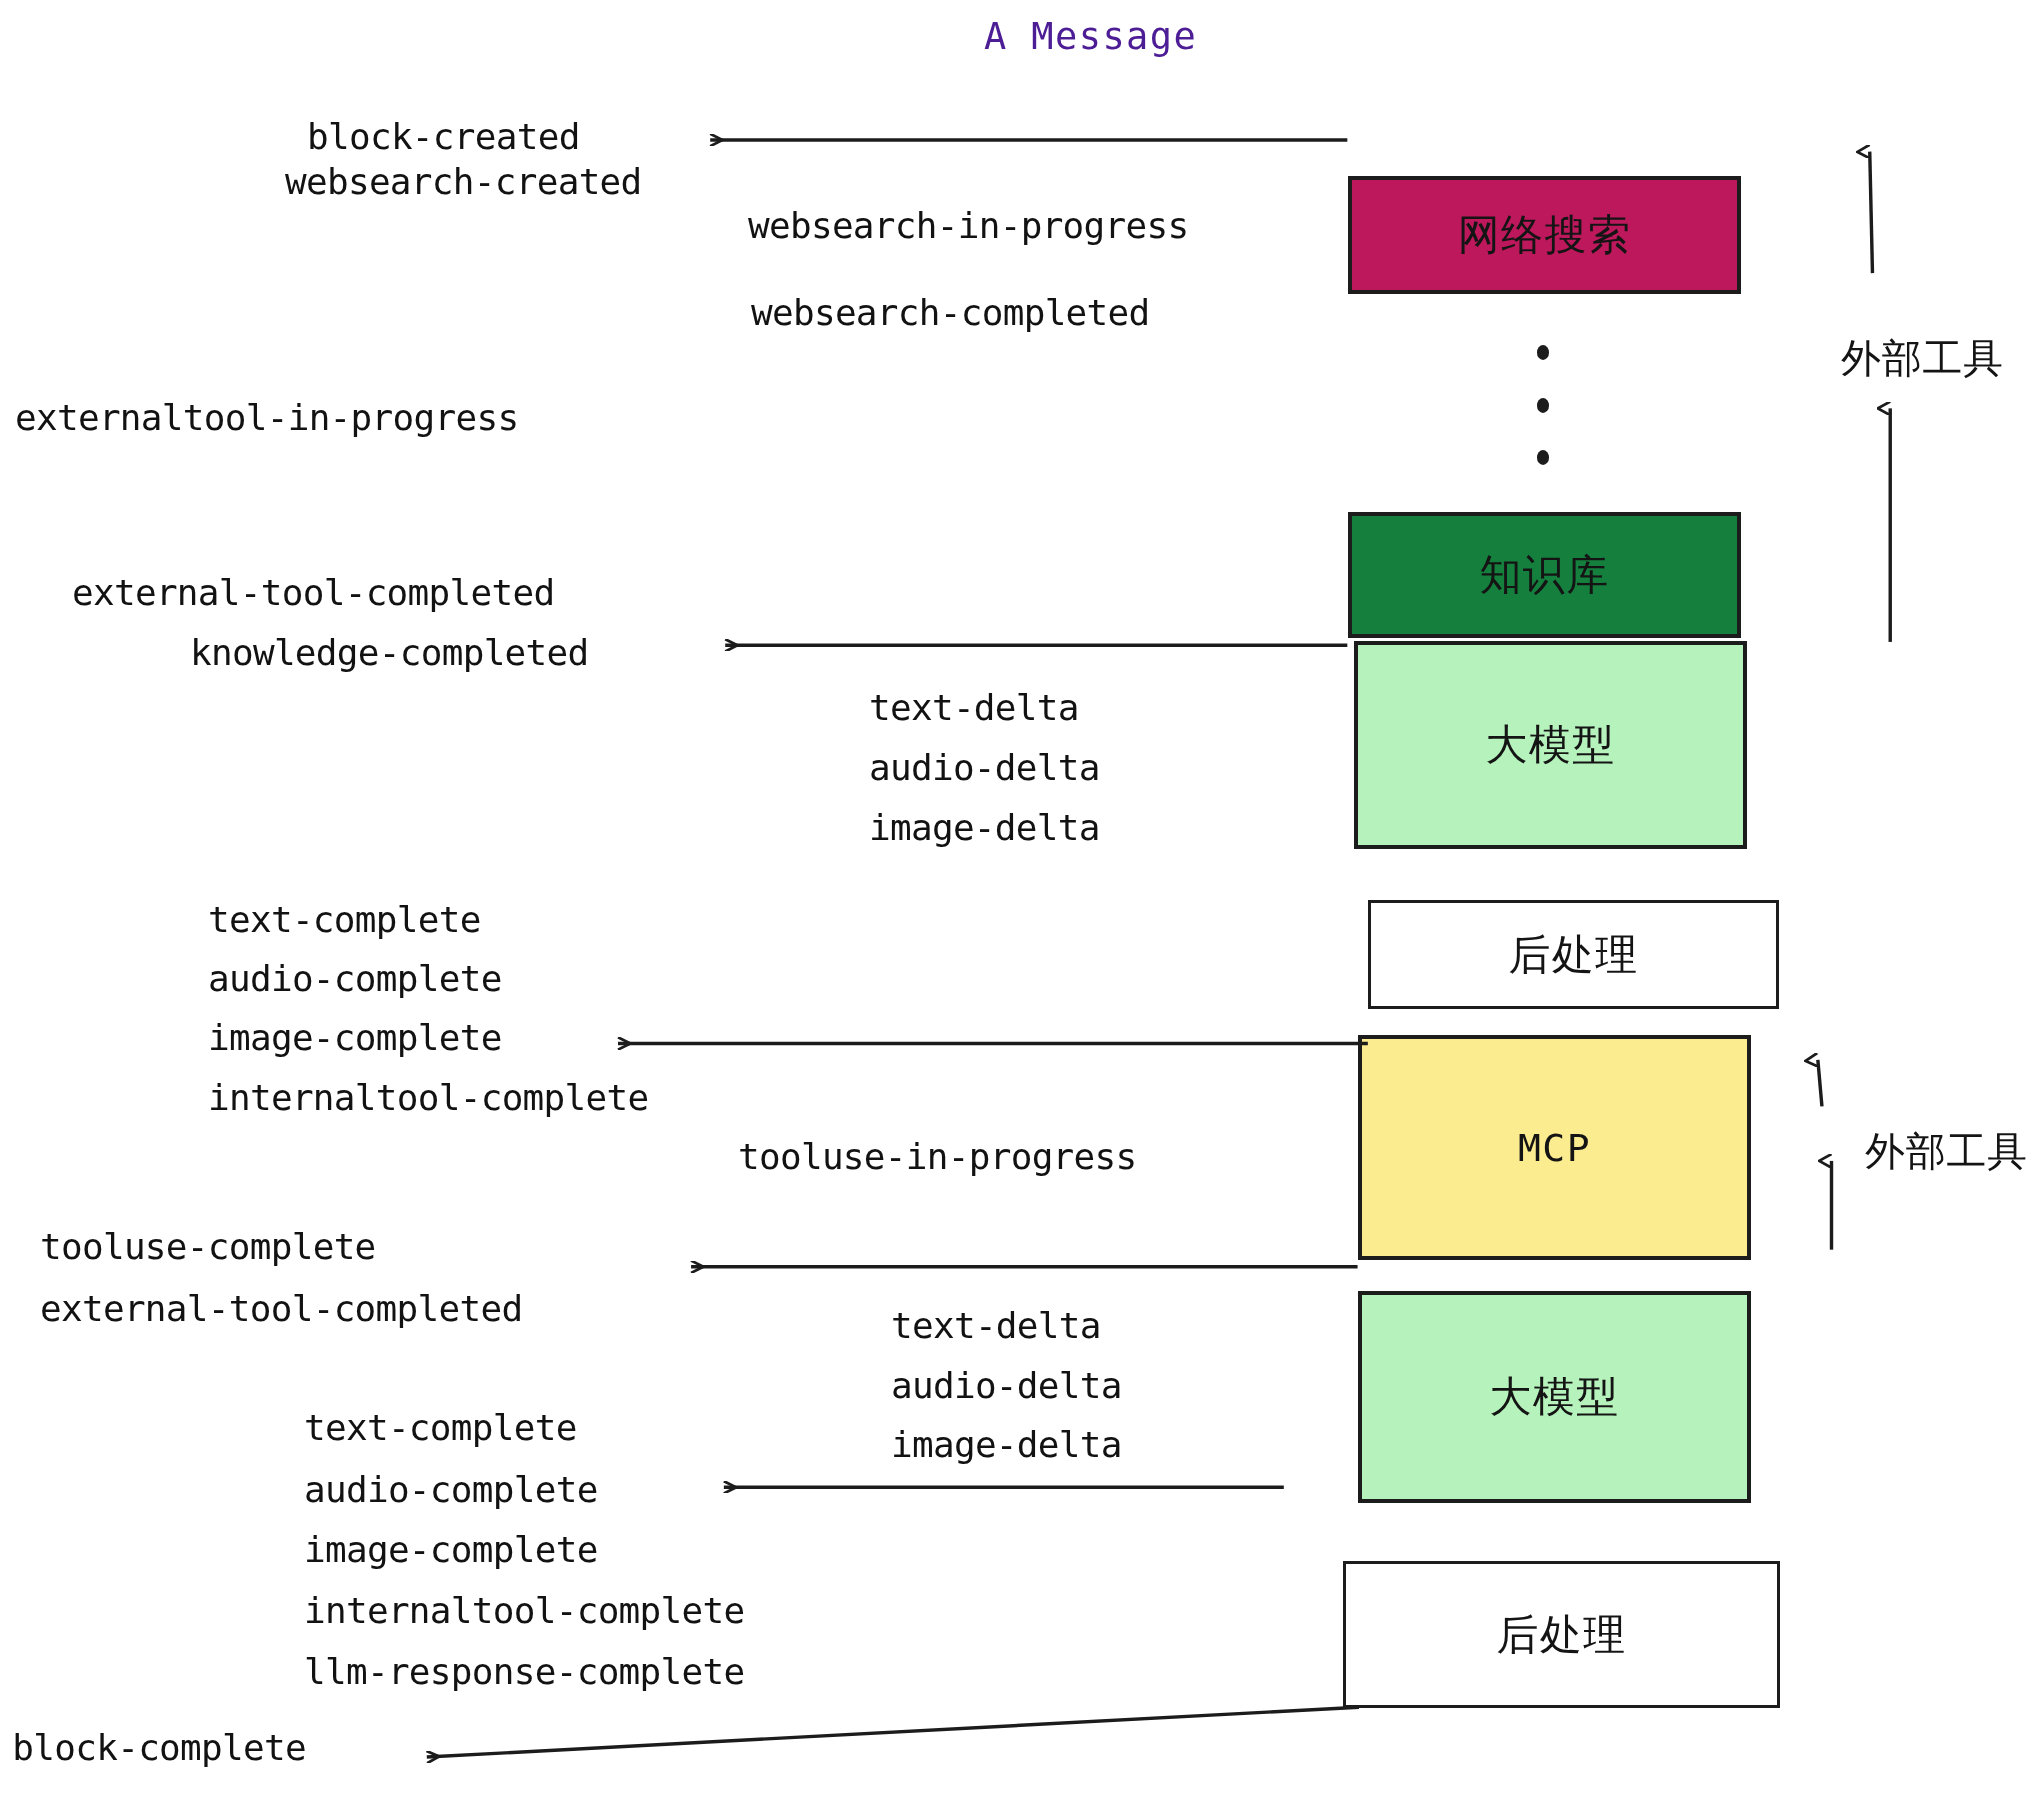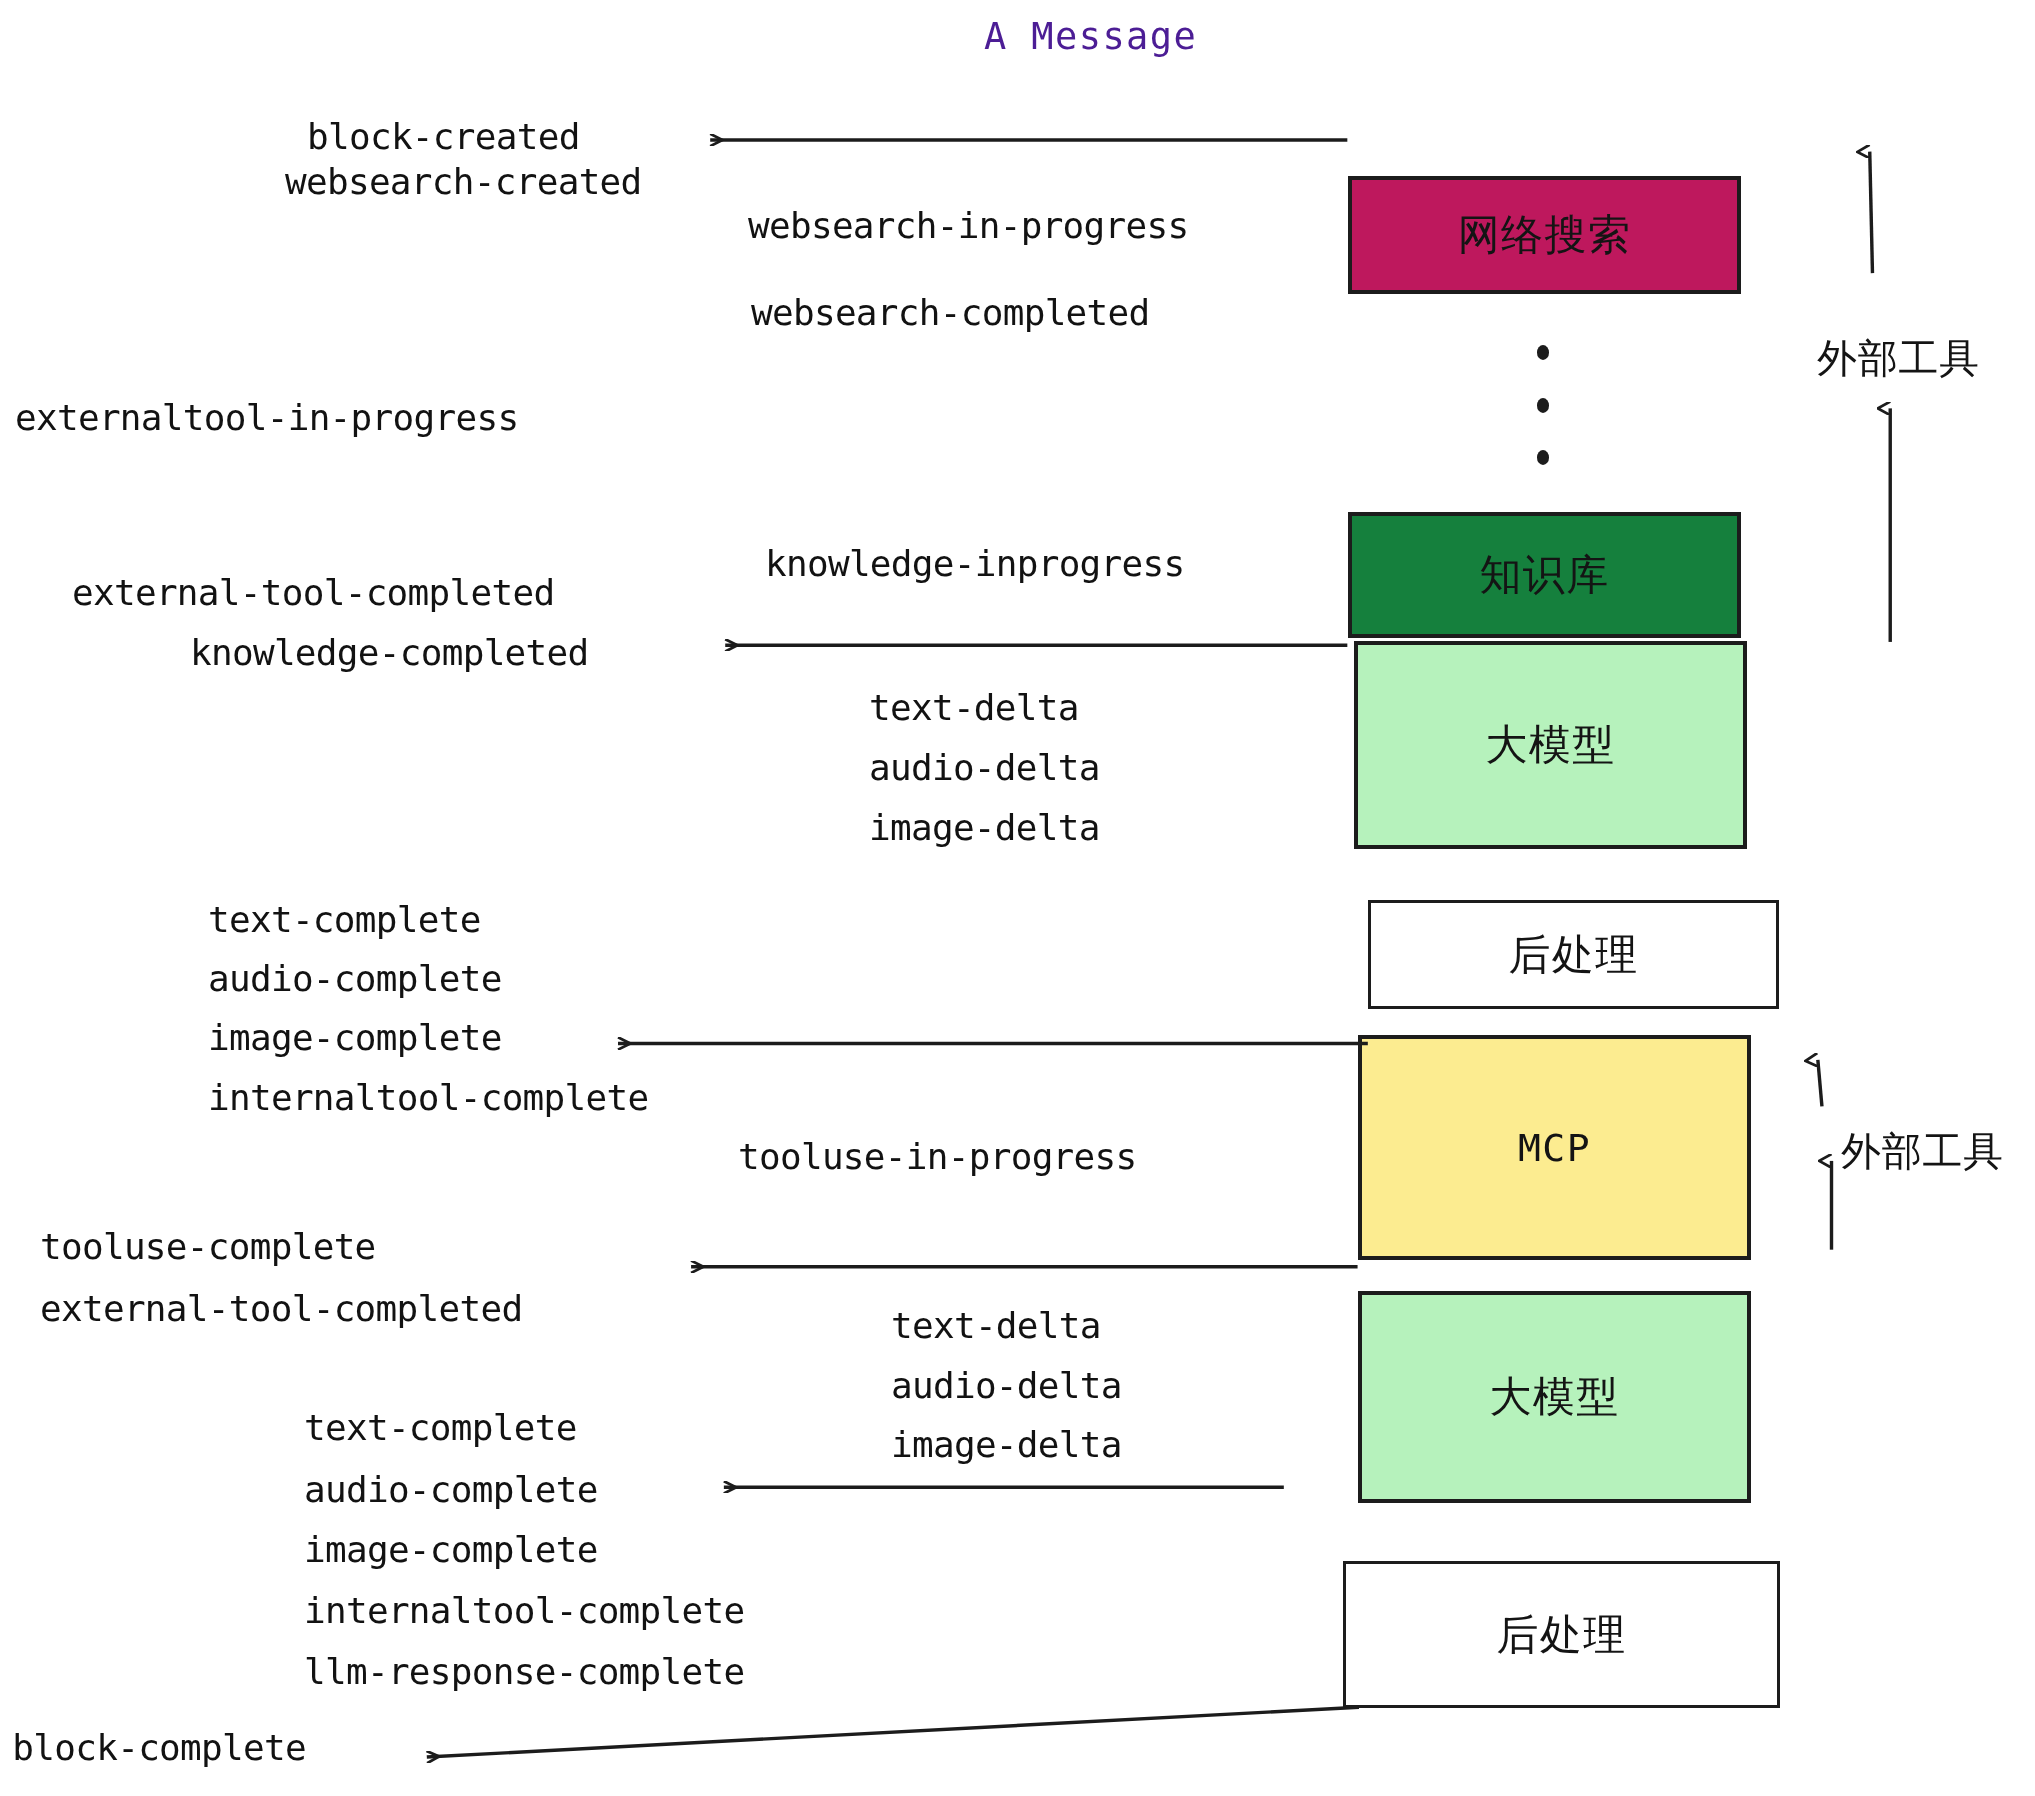--- a/index.html
+++ b/index.html
@@ -45,20 +45,21 @@
     align-items:center;
   }
   .box.thin{border-width:3.4px;}
   .side-lbl{
     position:absolute;
     white-space:pre;
     color:#141414;
     font-family:Liberation Sans, sans-serif;
     font-size:40px;
     letter-spacing:0.7px;
+    margin-left:24px;
   }
   .dots{
     position:absolute;
     display:flex;
     flex-direction:column;
     align-items:center;
     justify-content:space-between;
   }
   .dots i{
     display:block;
@@ -120,21 +121,20 @@
   <div class="lbl" style="left:307px;top:101px;margin-top:18px;">block-created</div>
 
   <div class="lbl" style="left:285px;top:164px;">websearch-created</div>
 
   <div class="lbl" style="left:748px;top:208px;">websearch-in-progress</div>
 
   <div class="lbl" style="left:751px;top:295px;">websearch-completed</div>
 
   <div class="lbl" style="left:15px;top:400px;">externaltool-in-progress</div>
 
-  <div class="lbl" style="left:765px;top:546px;">knowledge-inprogress</div>
 
   <div class="lbl" style="left:72px;top:575px;">external-tool-completed</div>
 
   <div class="lbl" style="left:190px;top:635px;">knowledge-completed</div>
 
   <div class="lbl" style="left:869px;top:690px;">text-delta</div>
 
   <div class="lbl" style="left:869px;top:750px;">audio-delta</div>
 
   <div class="lbl" style="left:869px;top:810px;">image-delta</div>

